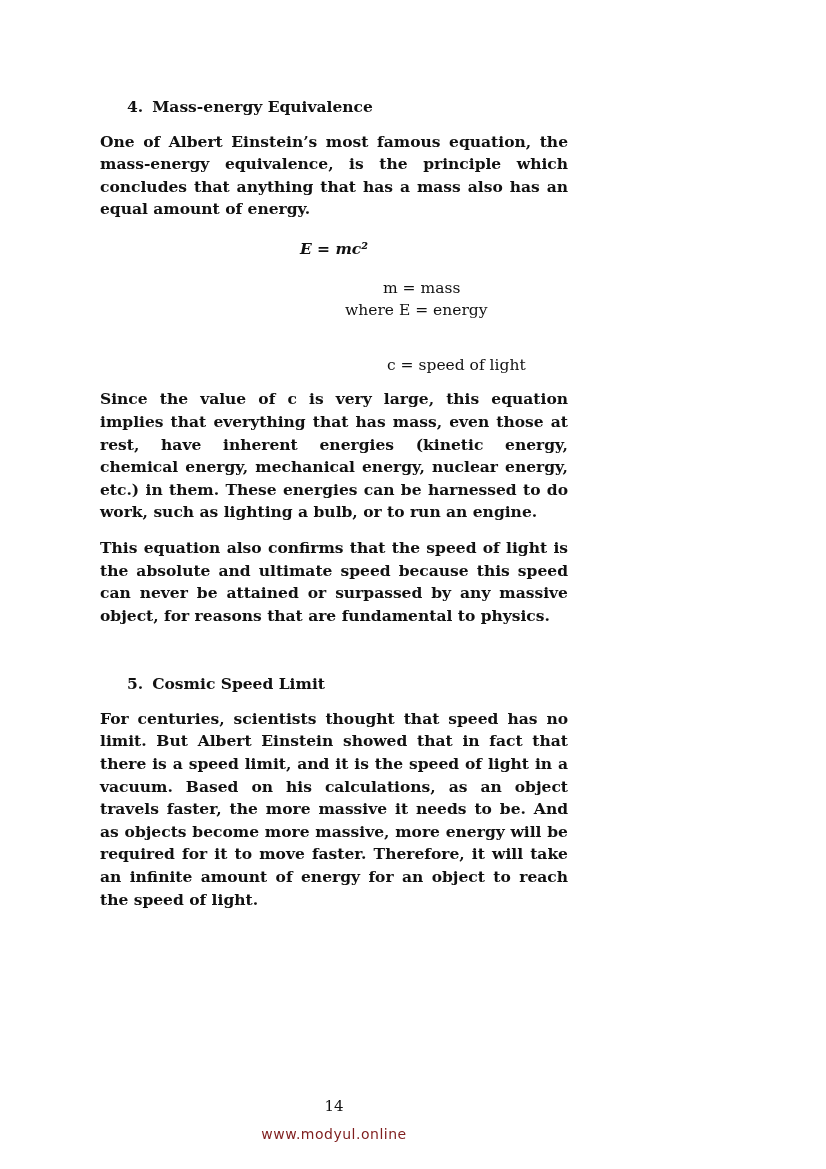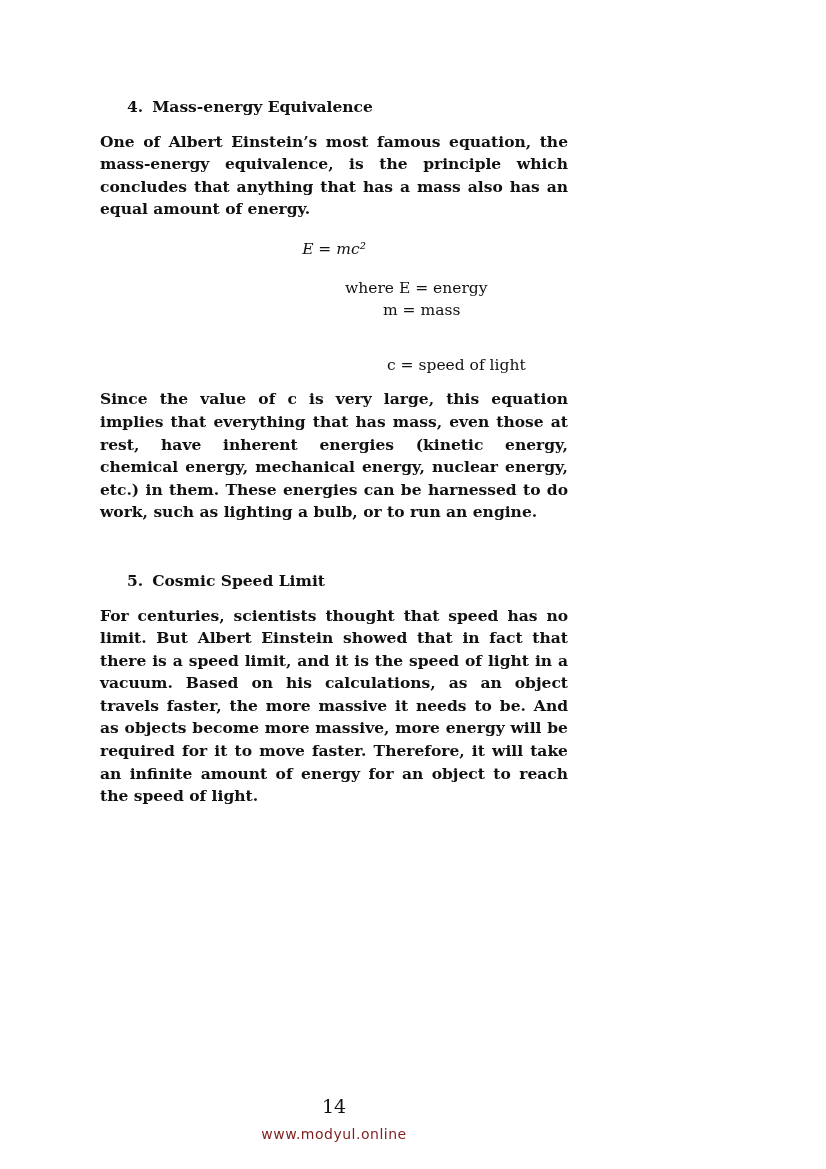--- a/index.html
+++ b/index.html
@@ -35,38 +35,38 @@
   .section-5 {
     margin-top: 46px;
   }
   p.body-para {
     text-align: justify;
     margin: 0 0 13px 0;
     font-weight: bold;
   }
   .equation {
     text-align: center;
-    font-weight: normal;
+    font-weight: bold;
     font-style: italic;
     margin: 17px 0 16px 0;
   }
   .where-block {
     width: fit-content;
     margin: 0 0 12px 245px;
   }
   .where-block .wline { white-space: pre; }
   .where-block .indent-m { padding-left: 38px; }
   .where-block .indent-c { padding-left: 42px; margin-top: 32px; }
   .page-number {
     position: absolute;
     top: 1095px;
     left: 0;
     width: 100%;
     text-align: center;
-    font-size: 19px;
+    font-size: 15px;
     color: #111111;
   }
   .watermark {
     position: absolute;
     top: 1123px;
     left: 0;
     width: 100%;
     text-align: center;
     font-size: 14px;
     letter-spacing: 0.5px;
@@ -82,27 +82,28 @@
 
     <div class="section-heading">
       <span class="num">4.</span><span>Mass-energy Equivalence</span>
     </div>
 
     <p class="body-para">One of Albert Einstein’s most famous equation, the mass-energy equivalence, is the principle which concludes that anything that has a mass also has an equal amount of energy.</p>
 
     <div class="equation">E = mc²</div>
 
     <div class="where-block">
+      <div class="wline indent-m">m = mass</div>
       <div class="wline">where E = energy</div>
-      <div class="wline indent-m">m = mass</div>
       <div class="wline indent-c">c = speed of light</div>
     </div>
 
     <p class="body-para">Since the value of c is very large, this equation implies that everything that has mass, even those at rest, have inherent energies (kinetic energy, chemical energy, mechanical energy, nuclear energy, etc.) in them. These energies can be harnessed to do work, such as lighting a bulb, or to run an engine.</p>
 
+    <p class="body-para">This equation also confirms that the speed of light is the absolute and ultimate speed because this speed can never be attained or surpassed by any massive object, for reasons that are fundamental to physics.</p>
 
     <div class="section-heading section-5">
       <span class="num">5.</span><span>Cosmic Speed Limit</span>
     </div>
 
     <p class="body-para">For centuries, scientists thought that speed has no limit. But Albert Einstein showed that in fact that there is a speed limit, and it is the speed of light in a vacuum. Based on his calculations, as an object travels faster, the more massive it needs to be. And as objects become more massive, more energy will be required for it to move faster. Therefore, it will take an infinite amount of energy for an object to reach the speed of light.</p>
 
   </div>
 
   <div class="page-number">14</div>

